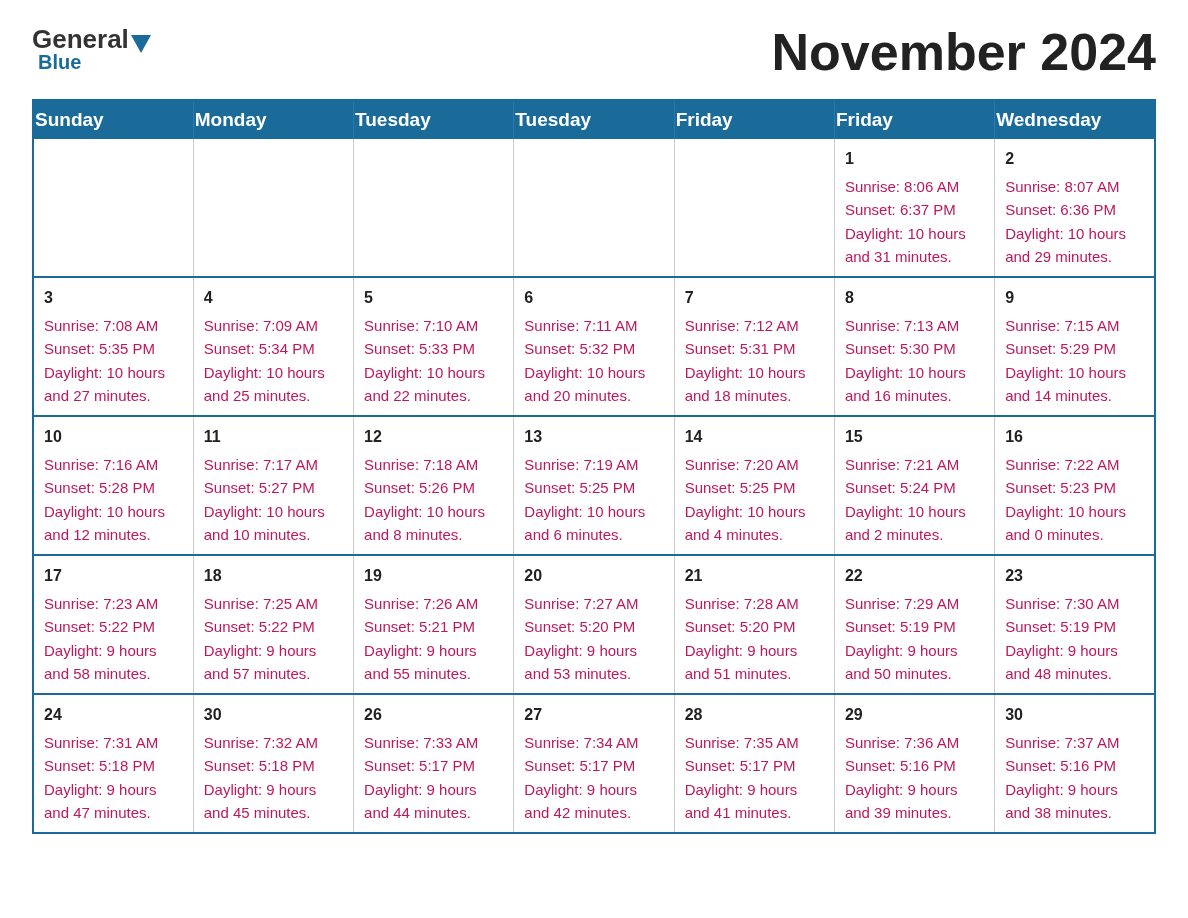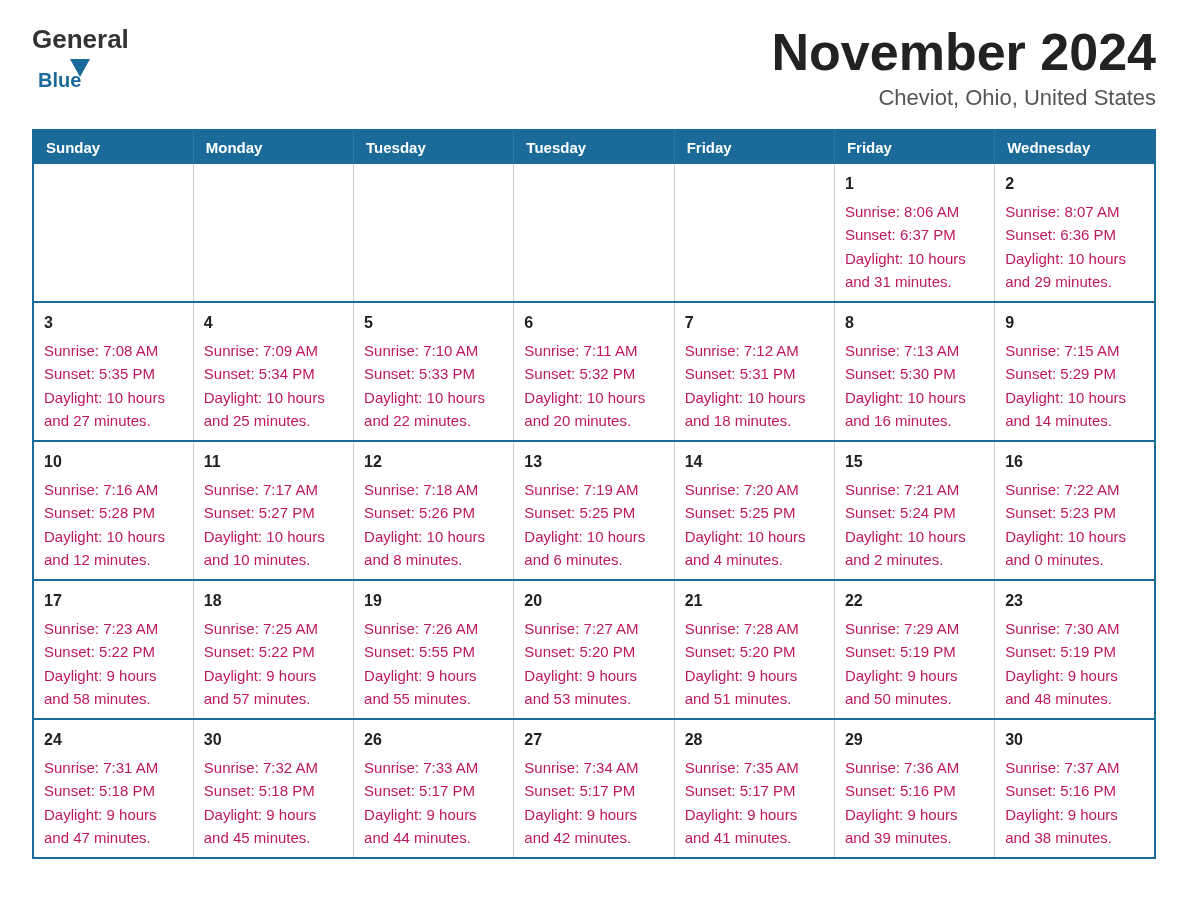--- a/index.html
+++ b/index.html
@@ -20,21 +20,20 @@
       display: flex;
       flex-direction: column;
       align-items: flex-start;
     }
     .logo-text {
       display: flex;
       align-items: center;
       font-size: 26px;
       font-weight: bold;
       color: #333;
-      flex-direction: column;
     }
     .logo-general { color: #333; }
     .logo-triangle {
       display: inline-block;
       width: 0;
       height: 0;
       border-left: 10px solid transparent;
       border-right: 10px solid transparent;
       border-top: 18px solid #1a6b9a;
       margin: 0 2px;
@@ -63,23 +62,23 @@
       margin-top: 4px;
     }
     .calendar {
       width: 100%;
       border-collapse: collapse;
       border: 2px solid #1a6b9a;
     }
     .calendar thead tr th {
       background-color: #1a6b9a;
       color: #fff;
-      font-size: 15px;
-      font-weight: bold;
-      padding: 8px 12px;
+      font-size: 19px;
+      font-weight: bold;
+      padding: 8px 1px;
       text-align: left;
       border-right: 1px solid #2a7baa;
     }
     .calendar thead tr th:last-child { border-right: none; }
     .calendar tbody tr td {
       vertical-align: top;
       padding: 8px 10px;
       border-right: 1px solid #ccc;
       border-bottom: 2px solid #1a6b9a;
       width: calc(100% / 7);
@@ -112,21 +111,20 @@
     <div class="logo-text">
       <span class="logo-general">General</span>
       <span class="logo-triangle"></span>
     </div>
     <div style="display:flex; align-items:flex-start; margin-top:-6px; margin-left:2px;">
       <span class="logo-subtitle">Blue</span>
     </div>
   </div>
   <div class="title-block">
     <div class="main-title">November 2024</div>
-    <div class="subtitle">Cheviot, Ohio, United States</div>
   </div>
 </div>
 
 <table class="calendar">
   <thead>
     <tr>
       <th>Sunday</th>
       <th>Monday</th>
       <th>Tuesday</th>
       <th>Tuesday</th>
@@ -252,21 +250,21 @@
         </td>
         <td>
           <span class="day-number">18</span>
           <div class="day-info">Sunrise: 7:25 AM
 Sunset: 5:22 PM
 Daylight: 9 hours and 57 minutes.</div>
         </td>
         <td>
           <span class="day-number">19</span>
           <div class="day-info">Sunrise: 7:26 AM
-Sunset: 5:55 PM
+Sunset: 5:21 PM
 Daylight: 9 hours and 55 minutes.</div>
         </td>
         <td>
           <span class="day-number">20</span>
           <div class="day-info">Sunrise: 7:27 AM
 Sunset: 5:20 PM
 Daylight: 9 hours and 53 minutes.</div>
         </td>
         <td>
           <span class="day-number">21</span>

